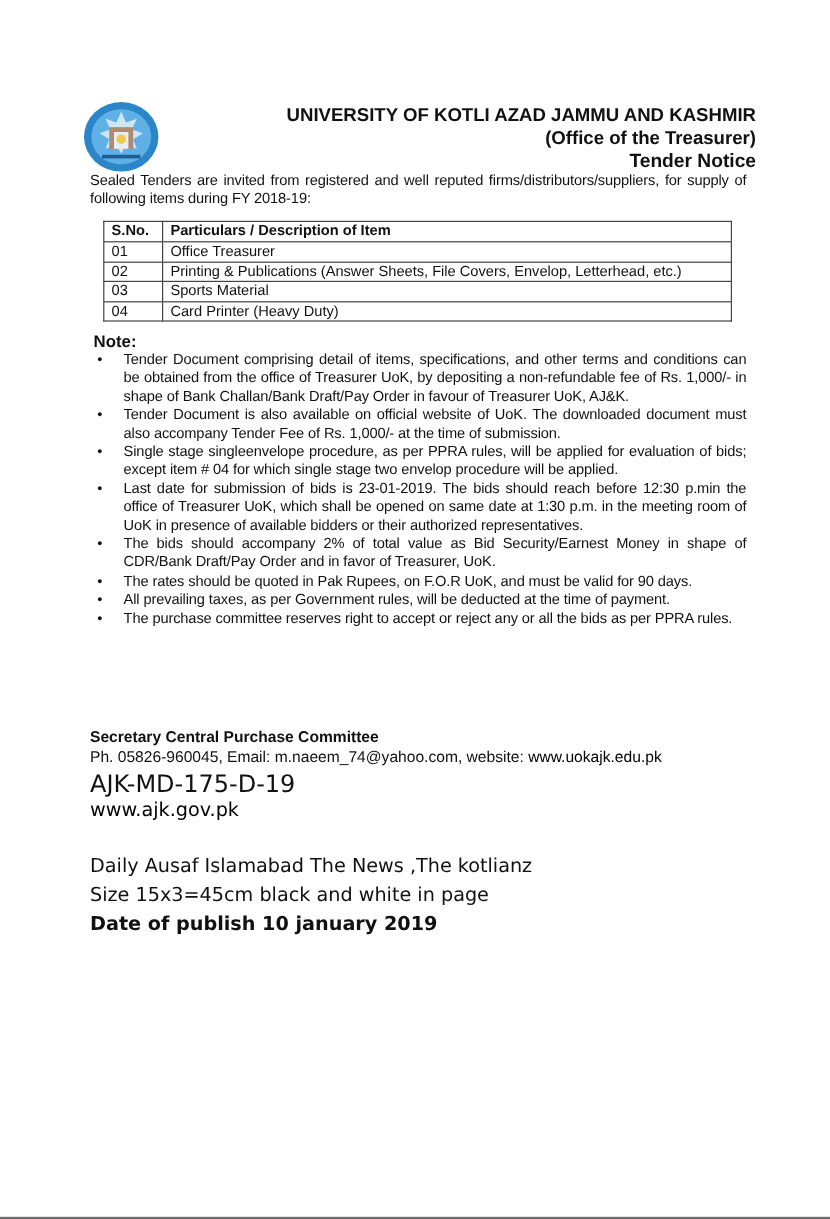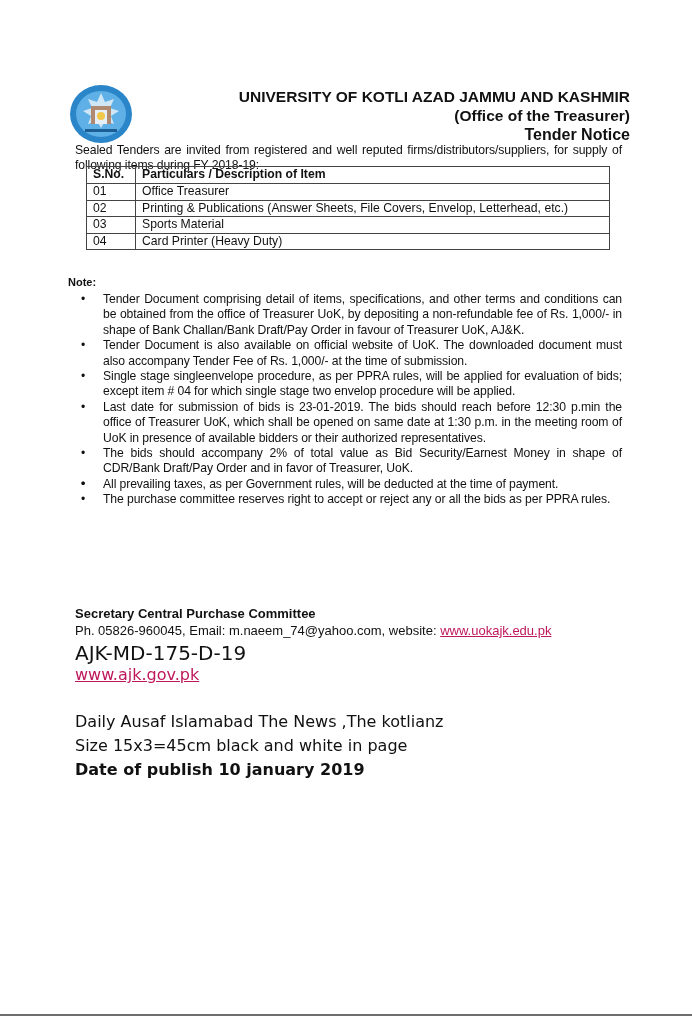--- a/index.html
+++ b/index.html
@@ -8,34 +8,34 @@
   .calibri { font-family: "DejaVu Sans", sans-serif; }
 
   .logo { position:absolute; left:69px; top:84px; width:64px; height:60px; }
   .header { position:absolute; left:140px; width:490px; text-align:right; font-weight:bold; font-size:15.5px; line-height:19px; }
   .h1 { top:87px; }
   .h2 { top:106px; }
   .h3 { top:125px; font-size:16px; }
 
   .intro { position:absolute; left:75px; top:143px; width:547px; font-size:12.2px; line-height:14.5px; text-align:justify; letter-spacing:-0.1px; }
 
-  table.items { position:absolute; left:86px; top:166px; width:524px; border-collapse:collapse; font-size:12.2px;padding-left:28px; }
+  table.items { position:absolute; left:86px; top:184px; width:524px; border-collapse:collapse; font-size:12.2px;padding-left:28px; }
   table.items td, table.items th { border:1px solid #444; padding:0 6px; vertical-align:top; line-height:15.5px; text-align:left; }
   table.items th { font-weight:bold; height:16px; }
   table.items td.sno, table.items th.sno { width:36px; }
   table.items td.desc { text-align:justify; }
 
-  .note-title { position:absolute; left:68px; top:276px; font-weight:bold; font-size:11px; }
+  .note-title { position:absolute; left:78px; top:276px; font-weight:bold; font-size:14px; }
   ul.notes { position:absolute; left:75px; top:292px; width:547px; margin:0; padding:0; list-style:none; font-size:12.2px; line-height:15.4px; }
   ul.notes li { position:relative; padding-left:28px; text-align:justify; letter-spacing:-0.1px; }
   ul.notes li .bullet { position:absolute; left:6px; top:0; }
 
   .sig { position:absolute; left:75px; width:547px; top:606px; font-weight:bold; font-size:13px; }
   .contact { position:absolute; left:75px; top:623px; width:560px; font-size:13px; white-space:nowrap; }
-  a.link { color:#be185d; text-decoration:underline; }
+  a.link { color:#000000; }
 
   .ref { position:absolute; left:75px; top:641px; font-size:20px; }
   .ajk { position:absolute; left:75px; top:665px; font-size:16px; }
   .pub { position:absolute; left:75px; font-size:16px; }
   .p1 { top:712px; } .p2 { top:736px; } .p3 { top:760px;font-weight:bold; }
 
   .bottom-line { position:absolute; left:0; bottom:0; width:692px; height:2px; background:#6e6e6e; }
 </style>
 </head>
 <body>
@@ -84,21 +84,21 @@
   </table>
 
 <div class="note-title arial">Note:</div>
 
 <ul class="notes arial">
   <li><span class="bullet">•</span><span>Tender Document comprising detail of items, specifications, and other terms and conditions can be obtained from the office of Treasurer UoK, by depositing a non-refundable fee of Rs. 1,000/- in shape of Bank Challan/Bank Draft/Pay Order in favour of Treasurer UoK, AJ&amp;K.</span></li>
   <li><span class="bullet">•</span><span>Tender Document is also available on official website of UoK. The downloaded document must also accompany Tender Fee of Rs. 1,000/- at the time of submission.</span></li>
   <li><span class="bullet">•</span><span>Single stage singleenvelope procedure, as per PPRA rules, will be applied for evaluation of bids; except item # 04 for which single stage two envelop procedure will be applied.</span></li>
   <li><span class="bullet">•</span><span>Last date for submission of bids is 23-01-2019. The bids should reach before 12:30 p.min the office of Treasurer UoK, which shall be opened on same date at 1:30 p.m. in the meeting room of UoK in presence of available bidders or their authorized representatives.</span></li>
   <li><span class="bullet">•</span><span>The bids should accompany 2% of total value as Bid Security/Earnest Money in shape of CDR/Bank Draft/Pay Order and in favor of Treasurer, UoK.</span></li>
-  <li><span class="bullet">•</span></li>
+  <li><span class="bullet">•</span><span>The rates should be quoted in Pak Rupees, on F.O.R UoK, and must be valid for 90 days.</span></li>
   <li><span class="bullet">•</span><span>All prevailing taxes, as per Government rules, will be deducted at the time of payment.</span></li>
   <li><span class="bullet">•</span><span>The purchase committee reserves right to accept or reject any or all the bids as per PPRA rules.</span></li>
 </ul>
 
 <div class="sig arial">Secretary Central Purchase Committee</div>
 
 <div class="contact arial"><span>Ph. 05826-960045, Email: m.naeem_74@yahoo.com, website: </span><a class="link">www.uokajk.edu.pk</a></div>
 
 <div class="ref calibri">AJK-MD-175-D-19</div>
 <div class="ajk calibri"><a class="link">www.ajk.gov.pk</a></div>

